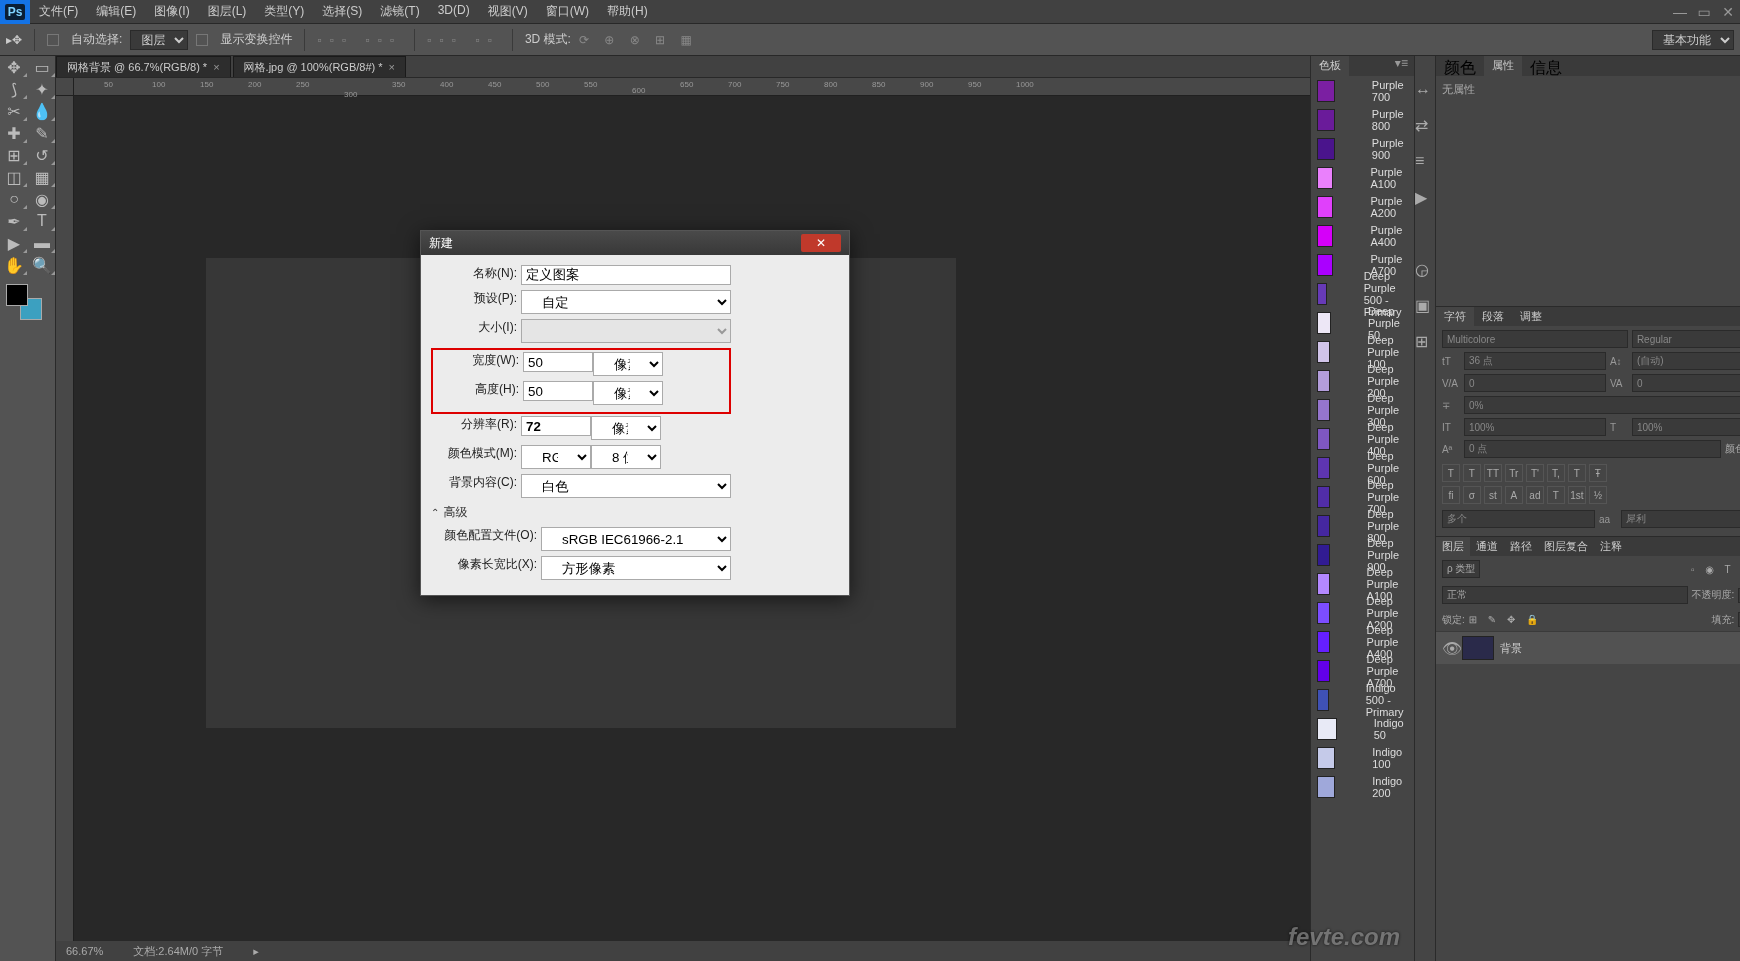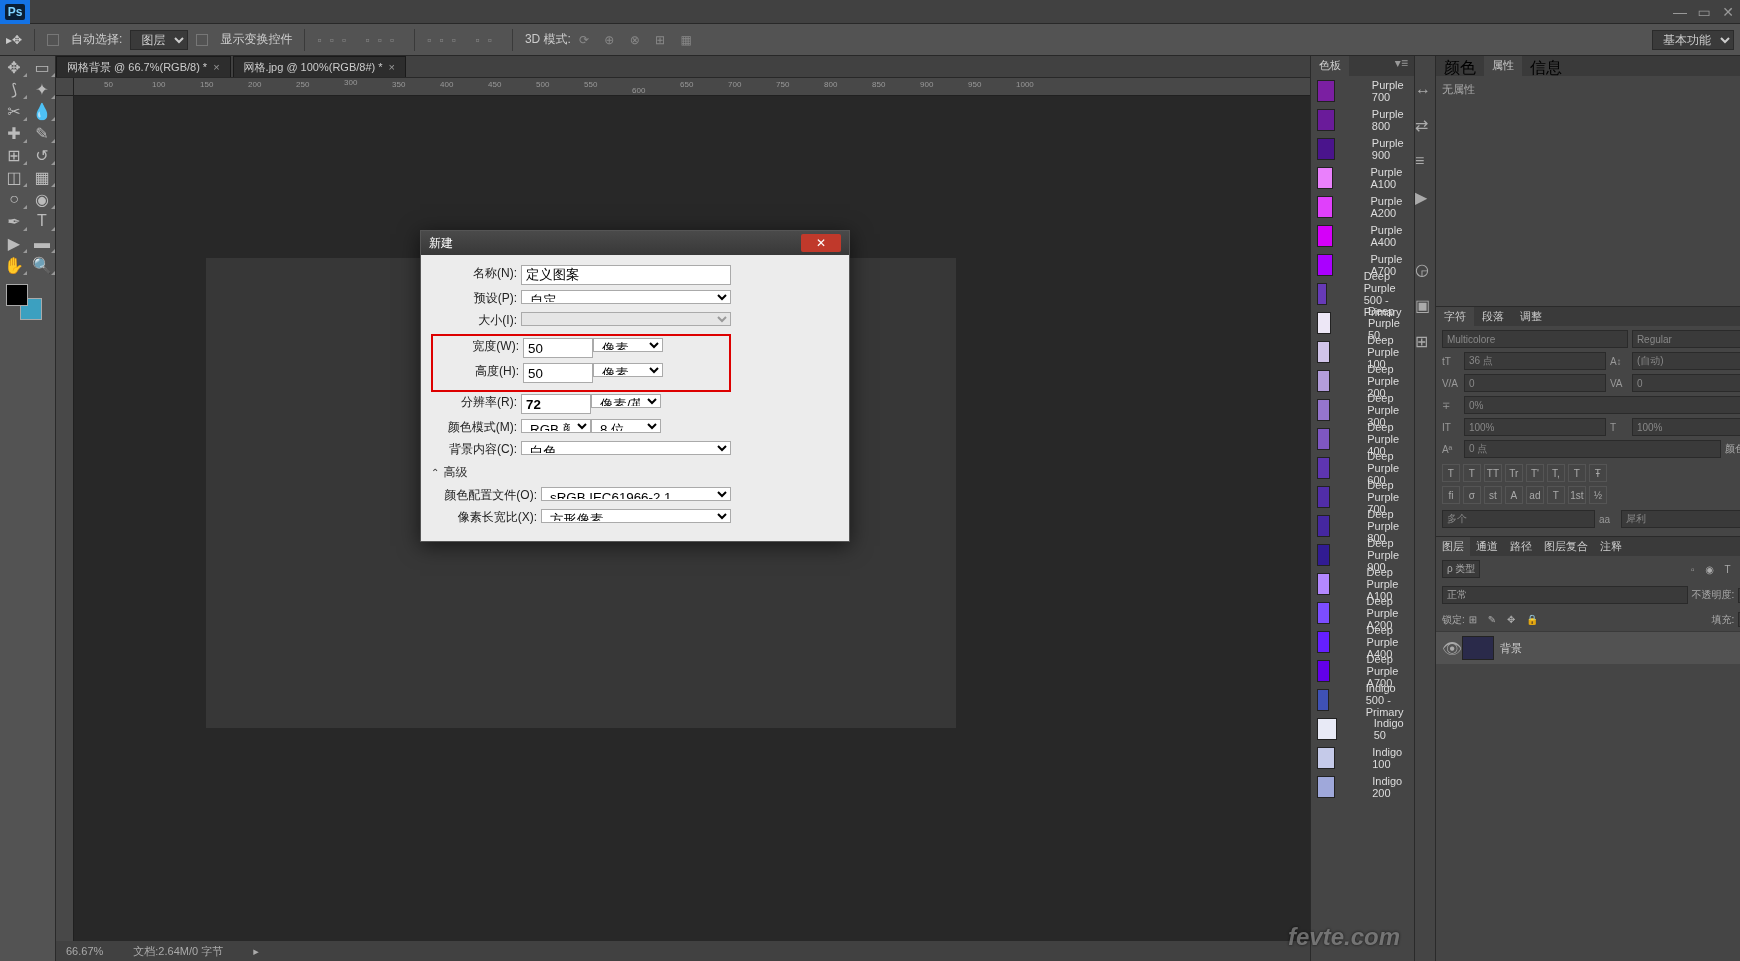--- a/index.html
+++ b/index.html
@@ -90,37 +90,50 @@
 
 
 .dialog { position: absolute; left: 420px; top: 230px; width: 430px; background: #ececec; border: 1px solid #555; box-shadow: 0 4px 20px rgba(0,0,0,.6); font-size: 12px; }
 .dialog-title { background: linear-gradient(#4a4a4a,#383838); color: #fff; height: 24px; display: flex; align-items: center; padding: 0 8px; font-size: 12px; }
 .dialog-close { margin-left: auto; background: #c0392b; color: #fff; width: 40px; height: 18px; display: flex; align-items: center; justify-content: center; border-radius: 2px; cursor:pointer; }
 .dialog-body { padding: 10px; display: grid; grid-template-columns: 1fr 100px; gap: 8px; }
 .form-area { }
 .form-row { display: flex; align-items: flex-start; margin-bottom: 5px; }
 .form-label { width: 90px; text-align: right; color: #222; padding-right: 4px; }
 .form-input { border: 1px solid #aaa; padding: 1px 4px; height: 20px; background: #fff; }
-.form-select { border: 1px solid #aaa; padding: 1px 4px; height: 14px; background: #fff; }
+.form-select { border: 1px solid #aaa; padding: 1px 16px; height: 24px; background: #fff; }
 .form-select.disabled { background:#e5e5e5; color:#999; }
 .btn-area { display: flex; flex-direction: column; gap: 5px; }
 .btn { border: 1px solid #888; background: linear-gradient(#fafafa,#e0e0e0); padding: 2px 8px; height: 22px; cursor: pointer; font-size:12px;}
 .btn.default { border-color: #4a90d9; background: linear-gradient(#eaf3ff,#cce4ff); }
 .btn.disabled { color:#aaa; }
 .hl-box { border: 2px solid #d00; padding: 2px 0; margin: 2px 0;}
 .adv-row { display:flex; align-items:center; gap:4px; margin:6px 0; color:#333; }
 .adv-row .tri { font-size:10px; }
 .size-info { text-align:center; color:#222; font-size:12px; margin-top:100px; }
 </style>
 </head>
 <body>
 
 <div class="menubar">
   <div class="ps-logo">
       <span>Ps</span>
+    </div>
+  <div class="menu-items" id="menu-items">
+      <span>文件(F)</span>
+      <span>编辑(E)</span>
+      <span>图像(I)</span>
+      <span>图层(L)</span>
+      <span>类型(Y)</span>
+      <span>选择(S)</span>
+      <span>滤镜(T)</span>
+      <span>3D(D)</span>
+      <span>视图(V)</span>
+      <span>窗口(W)</span>
+      <span>帮助(H)</span>
     </div>
   <div class="window-controls">
     <div>—</div>
     <div>▭</div>
     <div>✕</div>
   </div>
 </div>
 
 <div class="options-bar">
   <span>▸✥</span>
@@ -186,21 +199,21 @@
 </div>
 
 <div class="canvas-area">
   <div class="ruler-corner"></div>
   <div class="ruler-h" id="ruler-h">
       <span class="ruler-tick" style="left: 30px; top: 2px;">50</span>
       <span class="ruler-tick" style="left: 78px; top: 2px;">100</span>
       <span class="ruler-tick" style="left: 126px; top: 2px;">150</span>
       <span class="ruler-tick" style="left: 174px; top: 2px;">200</span>
       <span class="ruler-tick" style="left: 222px; top: 2px;">250</span>
-      <span class="ruler-tick" style="left: 270px; top: 0;">300</span>
+      <span class="ruler-tick" style="left: 270px; top: 12px;">300</span>
       <span class="ruler-tick" style="left: 318px; top: 2px;">350</span>
       <span class="ruler-tick" style="left: 366px; top: 2px;">400</span>
       <span class="ruler-tick" style="left: 414px; top: 2px;">450</span>
       <span class="ruler-tick" style="left: 462px; top: 2px;">500</span>
       <span class="ruler-tick" style="left: 510px; top: 2px;">550</span>
       <span class="ruler-tick" style="left: 558px; top: 8px;">600</span>
       <span class="ruler-tick" style="left: 606px; top: 2px;">650</span>
       <span class="ruler-tick" style="left: 654px; top: 2px;">700</span>
       <span class="ruler-tick" style="left: 702px; top: 2px;">750</span>
       <span class="ruler-tick" style="left: 750px; top: 2px;">800</span>

